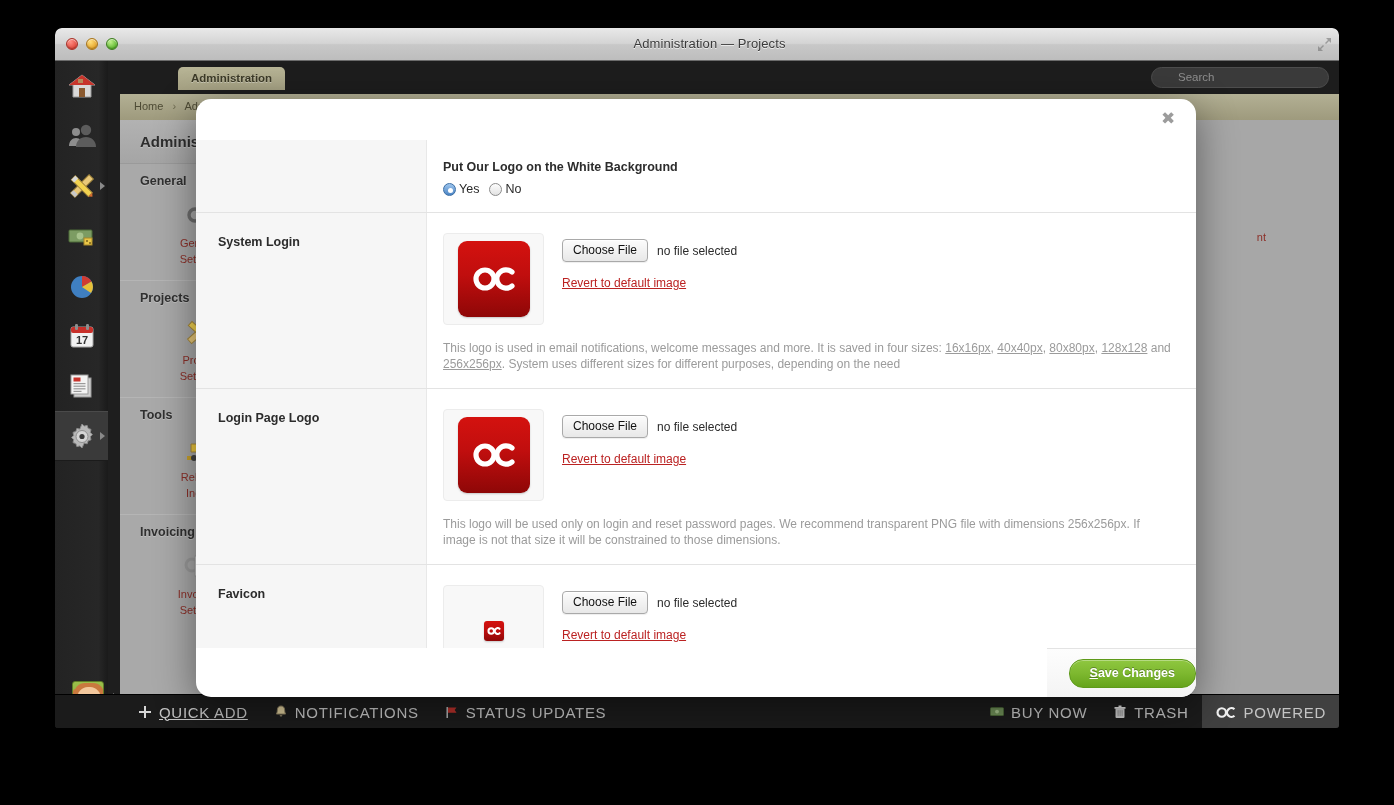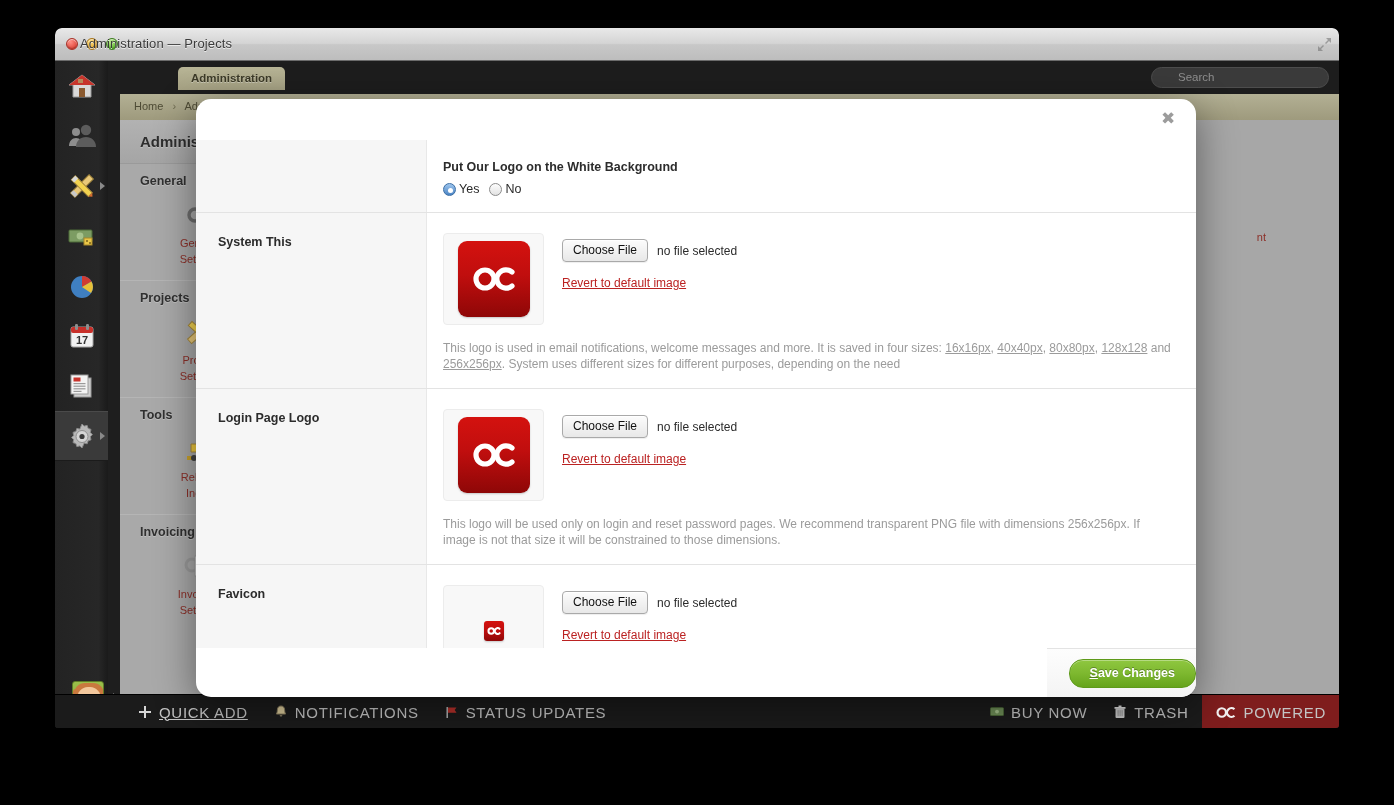--- a/index.html
+++ b/index.html
@@ -22,20 +22,21 @@
   }
   #titlebar {
     position: relative;
     height: 33px;
     background: linear-gradient(to bottom, #e9e9e9 0%, #d4d4d4 48%, #c8c8c8 52%, #bdbdbd 100%);
     border-bottom: 1px solid #6b6b6b;
     border-radius: 6px 6px 0 0;
   }
   #titlebar .title {
     position: absolute; left: 12px; right: 0; top: 8px;
+    text-align: center;
     font-size: 13px; color: #3b3b3b;
     text-shadow: 0 1px 0 rgba(255,255,255,.7);
     letter-spacing: .1px;
     padding-left: 13px;
   }
   .traffic { position: absolute; left: 11px; top: 10px; display: flex; gap: 8px; }
   .tl { width: 12px; height: 12px; border-radius: 50%; box-shadow: inset 0 1px 1px rgba(255,255,255,.65), inset 0 -1px 1px rgba(0,0,0,.25); }
   .tl.red    { background: radial-gradient(circle at 35% 30%, #ff8f85, #e24b3f 70%); border: 1px solid #a93127; }
   .tl.yellow { background: radial-gradient(circle at 35% 30%, #ffe07a, #e5a52c 70%); border: 1px solid #a8751b; }
   .tl.green  { background: radial-gradient(circle at 35% 30%, #bff08a, #5eb830 70%); border: 1px solid #3d7d1f; }
@@ -140,21 +141,21 @@
 
   
   #statusbar {
     position: absolute; left: 0; bottom: 0; width: 1284px; height: 34px;
     background: #1b1b1b;
     border-top: 1px solid #000;
     color: #c4c4c4;
   }
   .sb-group { position: absolute; top: 0; height: 34px; display: flex; align-items: center; }
   .sb-item { display: flex; align-items: center; gap: 7px; padding: 0 13px; height: 34px; font-size: 15px; letter-spacing: .7px; }
-  .sb-item.powered { background: #7f1d1d; }
+  .sb-item.powered { background: #404040; }
   .sb-ico { width: 14px; height: 14px; display: block; }
   .sb-underline { text-decoration: underline; }
 
   
   #modal-mask { position: absolute; inset: 0; background: transparent; }
   #modal {
     position: absolute;
     left: 141px; top: 38px;
     width: 1000px; height: 598px;
     background: #fff;
@@ -539,21 +540,21 @@
                 </label>
                 <label>
                   <span class="rdo"></span>
                   <span>No</span>
                 </label>
               </div>
             </div>
           </div>
 
           <div class="row">
-            <div class="lbl-col">System This</div>
+            <div class="lbl-col">System Login</div>
             <div class="fld-col">
               <div class="upload-row">
                 <div class="thumb">
                   <div class="logo-tile">
                     <svg class="oc-mark" width="44" height="26" viewBox="0 0 44 26">
                       <g fill="none" stroke="#fff" stroke-width="5.2" stroke-linecap="round">
                         <circle cx="13" cy="13" r="9"></circle>
                         <path d="M40 6a9.2 9.2 0 1 0 0 14"></path>
                       </g>
                     </svg>

